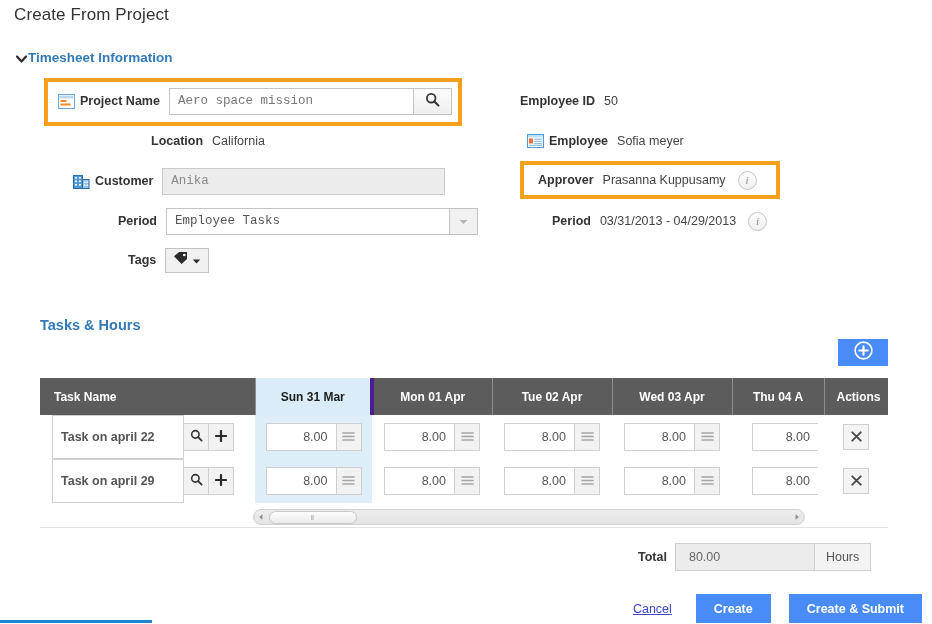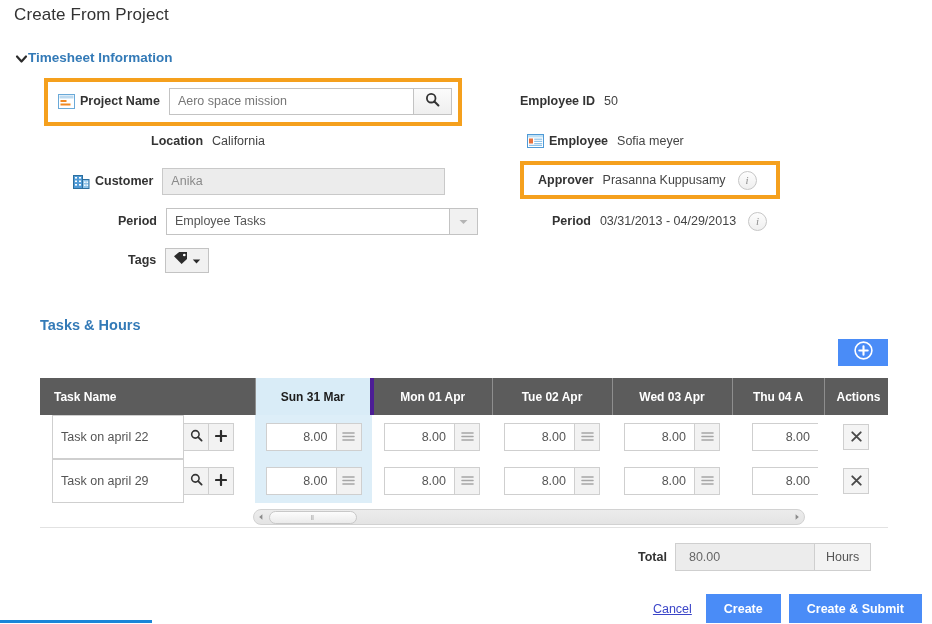--- a/index.html
+++ b/index.html
@@ -40,21 +40,21 @@
   .frow .flabel {
     font-size: 12.5px; font-weight: bold; color: #333;
     text-align: right; white-space: nowrap;
   }
   .frow .fvalue { font-size: 12.5px; color: #444; margin-left: 9px; white-space: nowrap; }
 
   
   .inp {
     height: 27px; border: 1px solid #c3c3c3; background: #fff;
     font-size: 12.5px; color: #777; padding: 0 8px;
-    display: flex; align-items: center; font-family: Liberation Sans, sans-serif;
+    display: flex; align-items: center; font-family: Liberation Mono, monospace;
   }
   .inp.readonly { background: #ececec; color: #8a8a8a; border-color: #c9c9c9; }
   .btn-sq {
     width: 38px; height: 27px; border: 1px solid #c3c3c3; border-left: none;
     background: linear-gradient(#fbfbfb,#efefef);
     display: flex; align-items: center; justify-content: center; cursor: pointer;
   }
   .btn-sq.plain { background: #f1f1f1; }
 
   
@@ -99,21 +99,21 @@
   table.grid th.actions-col { border-right: none; }
   table.grid td {
     height: 44px; padding: 0; background: #fff; vertical-align: middle;
     text-align: center;
   }
   table.grid td.sel { background: #ddeef8; }
   .cellbox { display: flex; align-items: flex-start; justify-content: center; }
   .task-cell { display: flex; align-items: center; padding-left: 12px; }
   .task-input {
     width: 132px; height: 44px; border: 1px solid #cfcfcf; background: #fff;
-    font-size: 12.5px; color: #555; padding: 0 8px; display: flex; align-items: center;
+    font-size: 12.5px; color: #555; padding: 0 8px; display: flex; align-items: center; font-weight: bold;
   }
   .hr-input {
     width: 71px; height: 28px; border: 1px solid #cfcfcf; background: #fff;
     font-size: 12.5px; color: #555; padding: 0 8px;
     display: flex; align-items: center; justify-content: flex-end;
   }
   .hr-input.clipped { width: 66px; border-right: none; }
   .mini-btn {
     width: 25px; height: 28px; border: 1px solid #cfcfcf; border-left: none;
     background: #f2f2f2; display: flex; align-items: center; justify-content: center;
@@ -163,20 +163,21 @@
   
   #footer { position: absolute; left: 0; top: 593px; width: 932px; height: 31px; display: flex; justify-content: flex-end; align-items: center; gap: 8px; padding-right: 10px; }
   .link-btn {
     color: #3b45c8; font-size: 12.5px; text-decoration: underline; cursor: pointer;
     padding: 0 6px;
   }
   .blue-btn {
     background: #4a8cf7; color: #fff; font-size: 12.5px; font-weight: bold;
     border: none; height: 29px; padding: 0 18px; cursor: pointer;
     font-family: "Liberation Sans", sans-serif;
+    margin-left: 10px;
   }
   #progress-bar {
     position: absolute; left: 0; top: 620px; width: 152px; height: 3px; background: #1a86d8;
   }
 </style>
 </head>
 <body>
 
 <div id="page">
 

